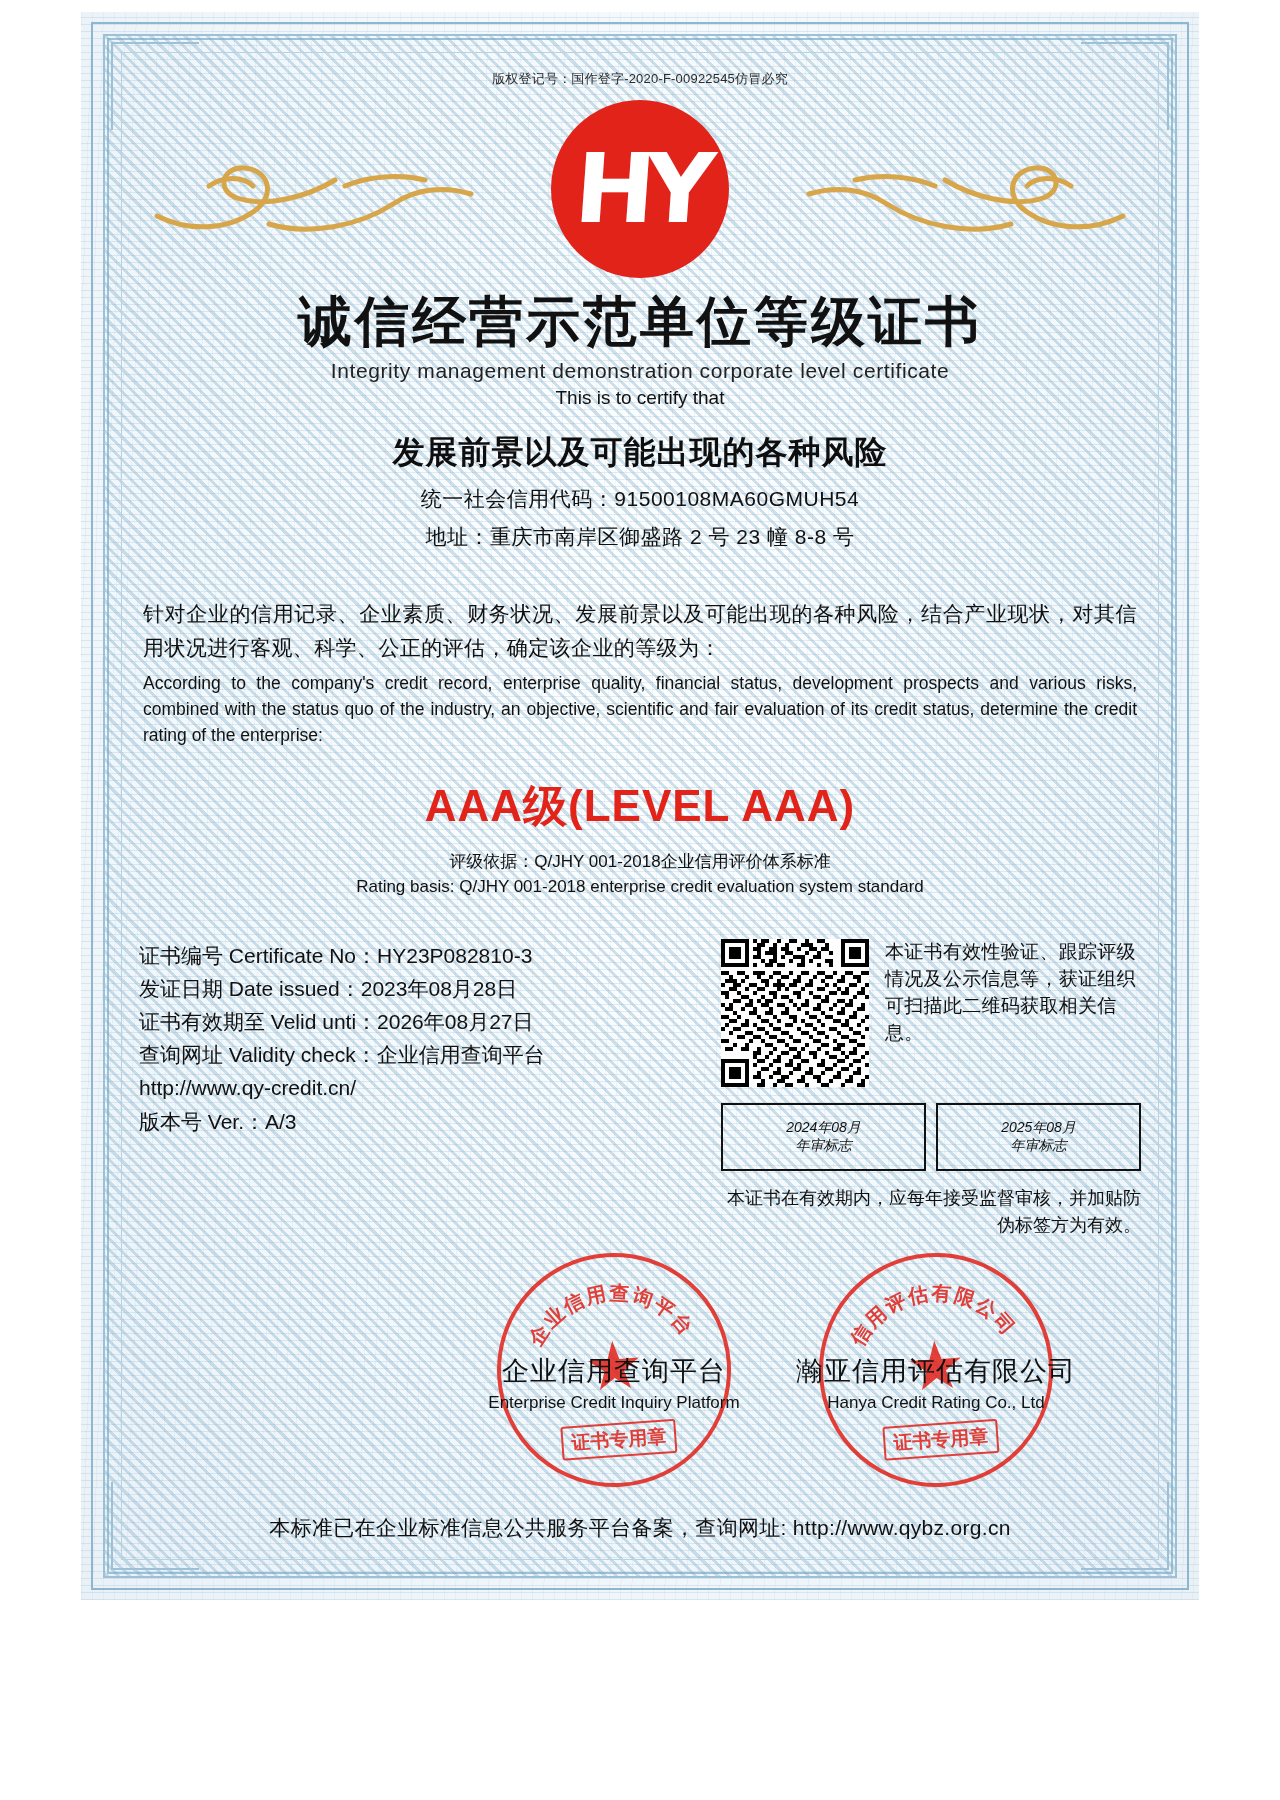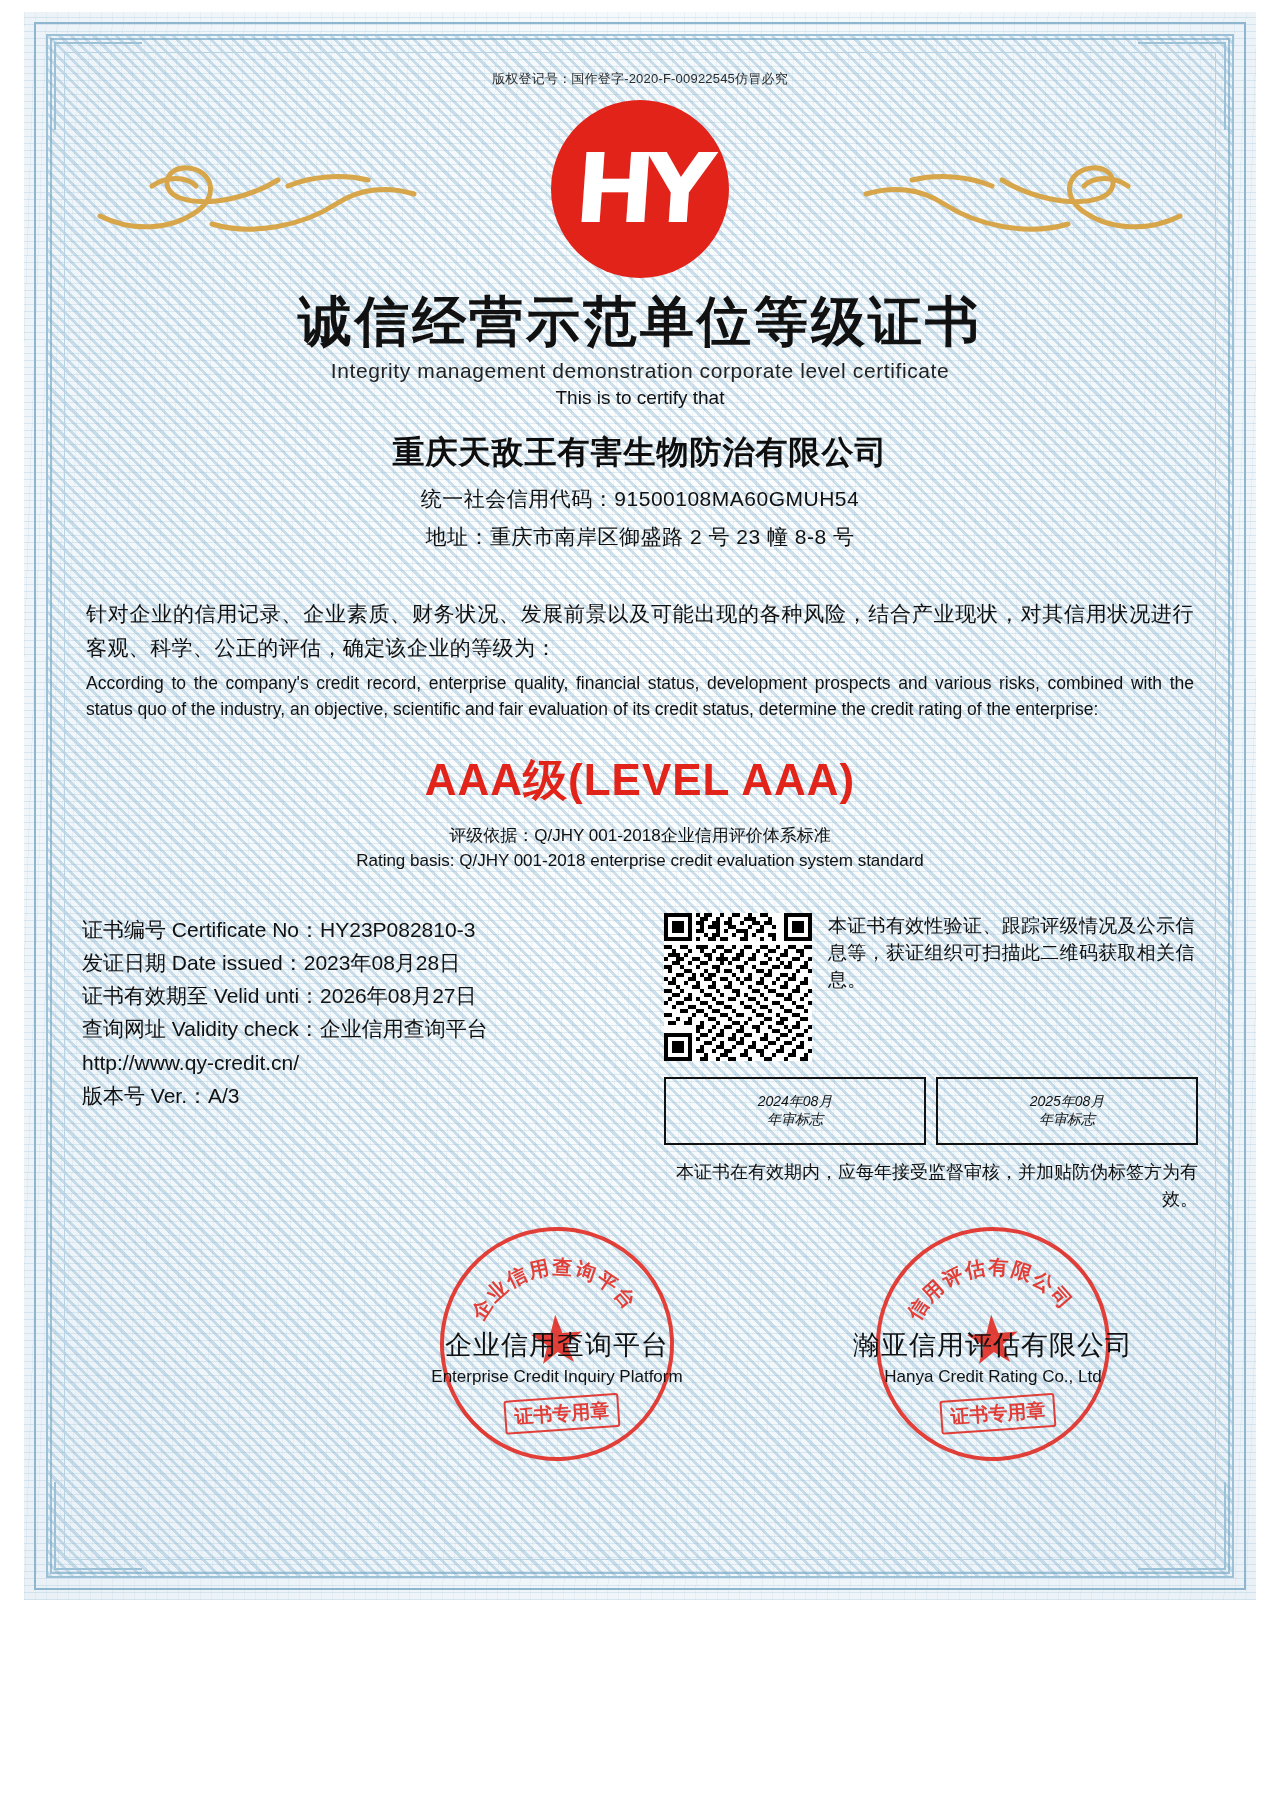--- a/index.html
+++ b/index.html
@@ -5,21 +5,21 @@
   html,body{margin:0;padding:0;}
   body{
     width:1280px;height:1800px;
     background:#ffffff;
     font-family:"Liberation Sans", sans-serif;
     overflow:hidden;
   }
   
   .sheet{
     position:relative;
-    width:1232px;height:1588px;
+    width:1118px;height:1588px;
     margin:12px auto;
     background:
       repeating-linear-gradient(0deg, rgba(120,165,195,0.20) 0px, rgba(120,165,195,0.20) 1px, rgba(255,255,255,0) 1px, rgba(255,255,255,0) 7px),
       repeating-linear-gradient(92deg, rgba(150,185,210,0.12) 0px, rgba(150,185,210,0.12) 1px, rgba(255,255,255,0) 1px, rgba(255,255,255,0) 11px),
       radial-gradient(ellipse at 50% 40%, #ffffff 0%, #f3f8fb 55%, #e9f1f7 100%);
     box-sizing:border-box;
   }
   
   .frame-outer{
     position:absolute;inset:10px;
@@ -267,21 +267,21 @@
       <div class="logo">
         <span class="hy">HY</span>
       </div>
     </div>
 
     <div class="title-cn">诚信经营示范单位等级证书</div>
     <div class="title-en">Integrity management demonstration corporate level certificate</div>
 
     <div class="certify-en">This is to certify that</div>
 
-    <div class="company">重庆天敌王有害生物防治有限公司</div>
+    <div class="company">发展前景以及可能出现的各种风险</div>
     <div class="company-line">统一社会信用代码：91500108MA60GMUH54</div>
     <div class="company-line">地址：重庆市南岸区御盛路 2 号 23 幢 8-8 号</div>
 
     <div class="para">
       <div class="para-cn">针对企业的信用记录、企业素质、财务状况、发展前景以及可能出现的各种风险，结合产业现状，对其信用状况进行客观、科学、公正的评估，确定该企业的等级为：</div>
       <div class="para-en">According to the company's credit record, enterprise quality, financial status, development prospects and various risks, combined with the status quo of the industry, an objective, scientific and fair evaluation of its credit status, determine the credit rating of the enterprise:</div>
     </div>
 
     <div class="level">AAA级(LEVEL AAA)</div>
     <div class="basis-cn">评级依据：Q/JHY 001-2018企业信用评价体系标准</div>
@@ -655,14 +655,15 @@
             </text>
           </svg>
           <div class="star">★</div>
           <div class="sub">证书专用章</div>
         </div>
         <div class="seal-label-cn">瀚亚信用评估有限公司</div>
         <div class="seal-label-en">Hanya Credit Rating Co., Ltd</div>
       </div>
     </div>
 
+    <div class="footer">本标准已在企业标准信息公共服务平台备案，查询网址: http://www.qybz.org.cn</div>
   </div>
 </div>
 
 </body></html>

